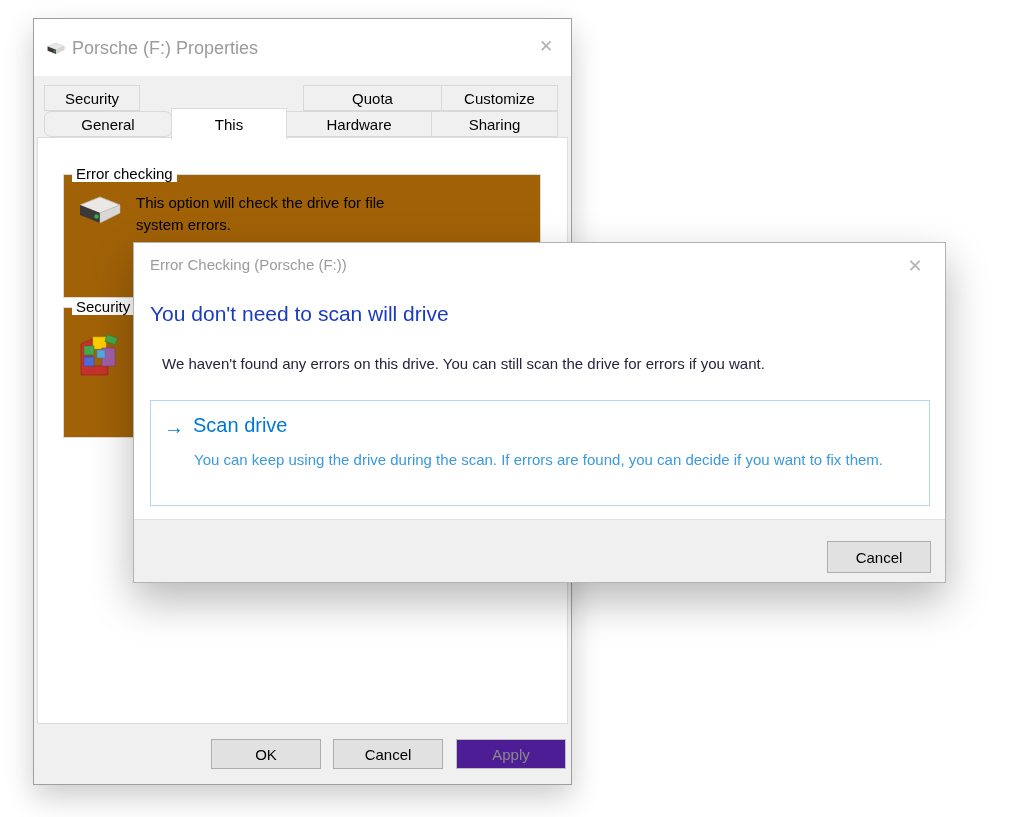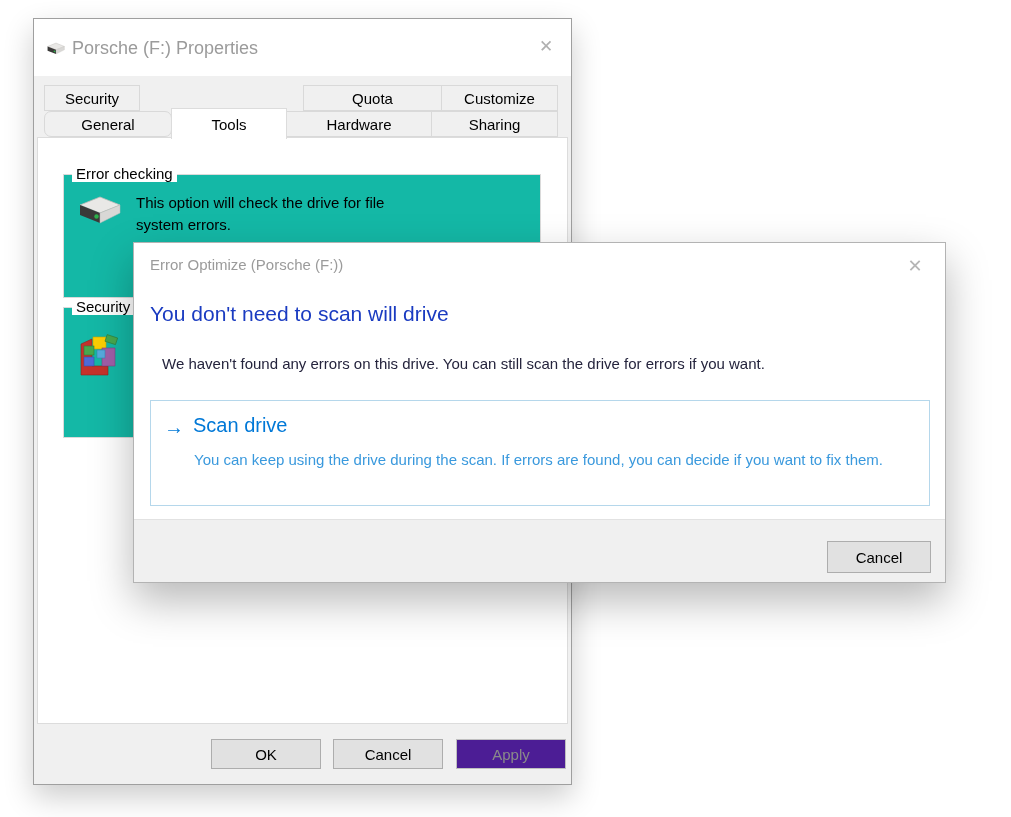--- a/index.html
+++ b/index.html
@@ -39,21 +39,21 @@
   .tab-general   { left:10px;  width:128px;border-radius:7px; }
   .tab-tools     { left:137px; width:116px; top:89px; height:31px; }
   .tab-hardware  { left:252px; width:146px; }
   .tab-sharing   { left:397px; width:127px; }
 
   .tab-page {
     position:absolute; left:3px; top:118px; width:531px; height:587px;
     background:#ffffff; border:1px solid #dcdcdc; z-index:3;
   }
 
-  .groupbox { position:absolute; border:1px solid #dadada; background:#14b8a6; }
+  .groupbox { position:absolute; border:1px solid #dadada; background:#a16207; }
   .gb-error { left:25px; top:36px; width:478px; height:124px; }
   .gb-optimize { left:25px; top:169px; width:478px; height:131px; }
   .groupbox-label {
     position:absolute; top:-10px; left:8px; background:#ffffff; padding:0 4px;
     font-size:15px; color:#000; white-space:nowrap;
   }
   .hdd-icon { position:absolute; left:38px; top:53px; width:48px; height:40px; }
   .ec-group-desc { position:absolute; left:98px; top:54px; width:300px; font-size:15px; color:#000; line-height:1.45; }
   .defrag-icon { position:absolute; left:38px; top:195px; width:44px; height:48px; }
 
@@ -115,21 +115,21 @@
       <div class="props-title">Porsche (F:) Properties</div>
       <button class="win-close">
         <span>✕</span>
       </button>
     </div>
 
     <div class="tab tab-r1 tab-security">Security</div>
     <div class="tab tab-r1 tab-quota">Quota</div>
     <div class="tab tab-r1 tab-customize">Customize</div>
     <div class="tab tab-r2 tab-general">General</div>
-    <div class="tab tab-r2 tab-tools active">Tools</div>
+    <div class="tab tab-r2 tab-tools active">This</div>
     <div class="tab tab-r2 tab-hardware">Hardware</div>
     <div class="tab tab-r2 tab-sharing">Sharing</div>
 
     <div class="tab-page">
 
       <div class="groupbox gb-error">
         <div class="groupbox-label">Error checking</div>
       </div>
       <svg class="hdd-icon" viewBox="0 0 48 38">
         <polygon points="4,13 24,5 44,13 24,21" fill="#e9e8e6" stroke="#bdbbb8" stroke-width="0.8"></polygon>
@@ -155,21 +155,21 @@
     </div>
 
     <div class="btn btn-ok">OK</div>
     <div class="btn btn-cancel">Cancel</div>
     <div class="btn btn-apply" aria-disabled="true">Apply</div>
 
   </div>
 
   <div class="ec-dialog">
 
-    <div class="ec-title">Error Optimize (Porsche (F:))</div>
+    <div class="ec-title">Error Checking (Porsche (F:))</div>
     <button class="ec-close">
       <span>✕</span>
     </button>
 
     <div class="ec-heading">You don't need to scan will drive</div>
     <div class="ec-body">We haven't found any errors on this drive. You can still scan the drive for errors if you want.</div>
 
     <div class="cmd-link">
       <span class="cmd-arrow">→</span>
       <span class="cmd-label">Scan drive</span>

